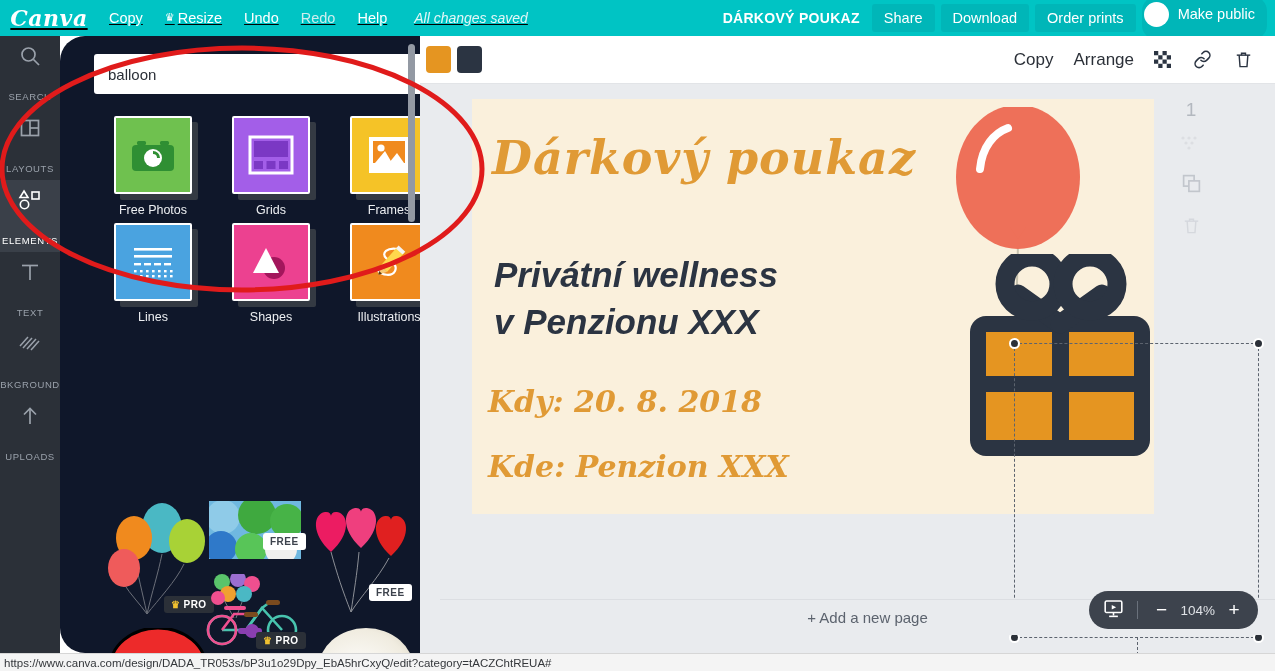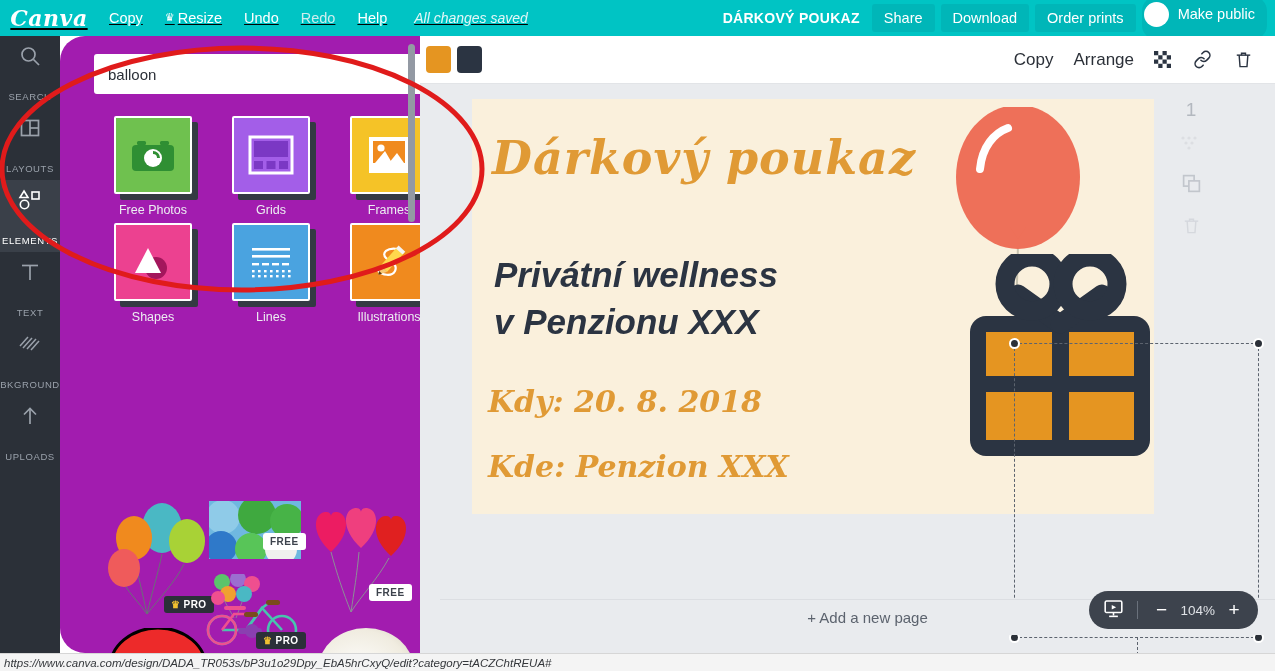--- a/index.html
+++ b/index.html
@@ -71,21 +71,21 @@
     color: #9aa1ab;
   }
   .rail-item.active { background: #3a4049; color: #ffffff; }
   .rail-ico { height: 28px; display: flex; align-items: center; justify-content: center; }
   .rail-label { font-size: 9.5px; letter-spacing: .6px; margin-top: 21px; }
 
   
   .panel {
     position: absolute; left: 60px; top: 36px;
     width: 412px; height: 617px;
-    background: #a21caf;
+    background: #0f172a;
     overflow: hidden;
     border-radius: 25px;
   }
   .search-wrap { padding: 18px 20px 0 34px; }
   .search-box {
     height: 40px; background: #fff; border-radius: 3px;
     display: flex; align-items: center; padding: 0 10px 0 14px;
   }
   .search-val { flex: 1; font-size: 15px; color: #2b3038; }
   .chev {
@@ -216,21 +216,21 @@
   }
   .zoom-div { width: 1px; height: 18px; background: #6a717c; margin: 0 13px; }
   .zoom-btn { color: #fff; font-size: 19px; width: 20px; text-align: center; }
   .zoom-val { color: #dfe2e6; font-size: 13.5px; margin: 0 9px; }
 
   
   .statusbar {
     position: absolute; left: 0; bottom: 0;
     width: 1275px; height: 18px;
     background: #f4f4f4; border-top: 1px solid #d6d6d6;
-    display: flex; align-items: center; font-style: italic;
+    display: flex; align-items: center;
   }
   .status-url {
     font-size: 11.5px; color: #34373b; padding-left: 4px; white-space: nowrap;
   }
 
   
   .annot { position: absolute; left: 0; top: 36px; pointer-events: none; }
 </style>
 </head>
 <body>
@@ -376,33 +376,20 @@
           <svg width="46" height="40" viewBox="0 0 46 40">
             <rect x="3" y="2" width="40" height="36" fill="#fff"></rect>
             <rect x="7" y="6" width="32" height="22" fill="#f08a1e"></rect>
             <circle cx="15" cy="13" r="3.6" fill="#fff"></circle>
             <path d="M9 28 L19 16 L26 28 Z" fill="#fff"></path>
             <path d="M23 28 L31 18 L38 28 Z" fill="#fff"></path>
           </svg>
         </div>
       </div>
       <div class="cat-label">Frames</div>
-    </div>
-
-    <div class="cat">
-      <div class="cat-tile-wrap">
-        <div class="cat-shadow"></div>
-        <div class="cat-tile" style="background:#ec4190">
-          <svg width="46" height="40" viewBox="0 0 46 40">
-            <circle cx="26" cy="26" r="11" fill="#a3165c"></circle>
-            <path d="M18 6 L31 31 L5 31 Z" fill="#fff"></path>
-          </svg>
-        </div>
-      </div>
-      <div class="cat-label">Shapes</div>
     </div>
 
     <div class="cat">
       <div class="cat-tile-wrap">
         <div class="cat-shadow"></div>
         <div class="cat-tile" style="background:#4aa3e0">
           <svg width="48" height="40" viewBox="0 0 48 40">
             <rect x="5" y="6" width="38" height="2.6" fill="#fff"></rect>
             <rect x="5" y="13" width="38" height="2.6" fill="#fff"></rect>
             <g fill="#fff">
@@ -429,20 +416,33 @@
             </g>
           </svg>
         </div>
       </div>
       <div class="cat-label">Lines</div>
     </div>
 
     <div class="cat">
       <div class="cat-tile-wrap">
         <div class="cat-shadow"></div>
+        <div class="cat-tile" style="background:#ec4190">
+          <svg width="46" height="40" viewBox="0 0 46 40">
+            <circle cx="26" cy="26" r="11" fill="#a3165c"></circle>
+            <path d="M18 6 L31 31 L5 31 Z" fill="#fff"></path>
+          </svg>
+        </div>
+      </div>
+      <div class="cat-label">Shapes</div>
+    </div>
+
+    <div class="cat">
+      <div class="cat-tile-wrap">
+        <div class="cat-shadow"></div>
         <div class="cat-tile" style="background:#f08a1e">
           <svg width="48" height="42" viewBox="0 0 48 42">
             <path d="M33 8 C22 6 16 12 21 17 C26 22 33 23 30 30 C27 36 17 34 13 30" fill="none" stroke="#fff" stroke-width="2.2"></path>
             <g transform="rotate(42 26 22)">
               <rect x="20" y="6" width="9" height="25" fill="#ffd84d"></rect>
               <rect x="20" y="4" width="9" height="4" fill="#f4f4f4"></rect>
               <path d="M20 31 L29 31 L24.5 39 Z" fill="#f7c873"></path>
               <path d="M22.5 36 L26.5 36 L24.5 39 Z" fill="#5a3a16"></path>
             </g>
           </svg>

